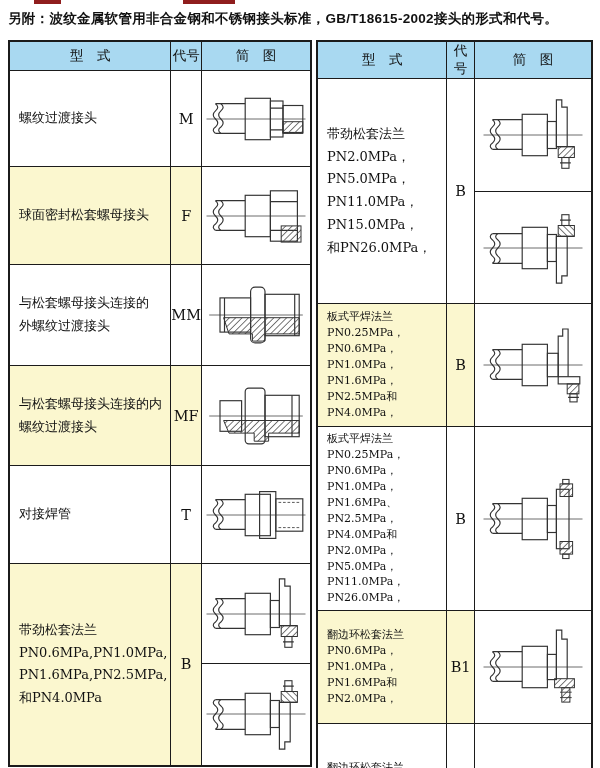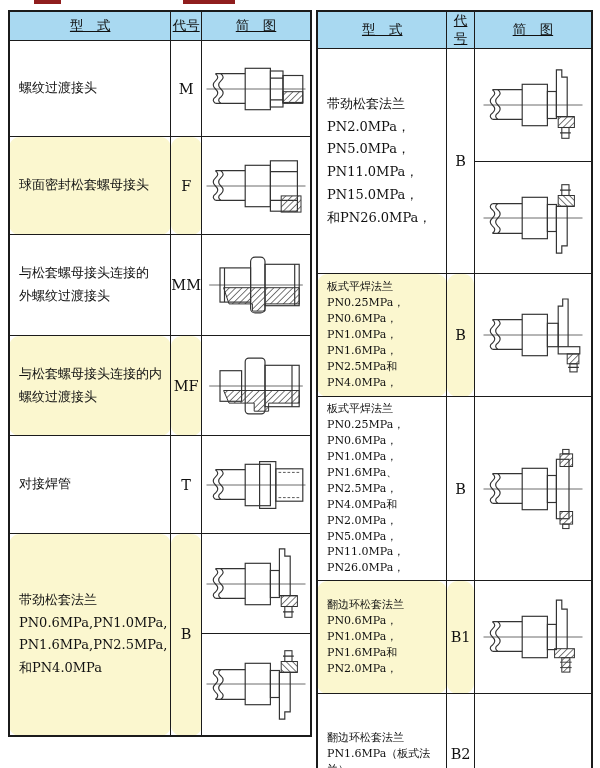--- a/index.html
+++ b/index.html
@@ -20,33 +20,32 @@
   .doc-title{
     font-size:13.5px;font-weight:bold;line-height:17px;margin:0 0 13px 0;
     letter-spacing:0.3px;font-family:"Liberation Sans",sans-serif;
   }
   .tables{display:flex;gap:4px;align-items:flex-start;}
   table{border-collapse:collapse;border:2.4px solid var(--border);table-layout:fixed;background:#fff;}
   td,th{border:1.6px solid var(--border);padding:0;overflow:hidden;}
   th{
     background:var(--blue);font-weight:normal;font-size:13.5px;height:28px;
     font-family:"DejaVu Serif","Liberation Serif",serif;
-    text-decoration:underline;
   }
   .type-cell{
     font-family:"DejaVu Serif","Liberation Serif",serif;font-size:13px;line-height:1.75;
     padding:4px 3px 4px 9px;white-space:pre-line;vertical-align:middle;text-align:left;
   }
   .dense{font-size:11px;line-height:1.45;}
   .code-cell{
     font-family:"DejaVu Serif","Liberation Serif",serif;font-size:14.5px;
     text-align:center;vertical-align:middle;
   }
   .diag-cell{text-align:center;vertical-align:middle;background:#fff;}
-  .hl{background:var(--yellow);border-radius:11px;}
+  .hl{background:var(--yellow);}
   .diag{width:108px;height:84px;display:inline-block;vertical-align:middle;}
   
   .lt-r1{height:96px;}.lt-r2{height:98px;}.lt-r3{height:101px;}
   .lt-r4{height:100px;padding-left:20px;}.lt-r5{height:98px;}.lt-r6a{height:100px;}.lt-r6b{height:102px;}
   
   .rt-r1a{height:113px;}.rt-r1b{height:112px;}.rt-r2{height:123px;}
   .rt-r3{height:114px;}.rt-r4{height:113px;margin-left:39px;}.rt-r5{height:120px;}
   .hidden-defs{position:absolute;width:0;height:0;overflow:hidden;}
 </style>
 </head>
@@ -189,20 +188,21 @@
       <rect x="84" y="66" width="18" height="20" fill="url(#hatch)" stroke="#333" stroke-width="1.1"></rect>
       <rect x="88" y="71" width="9" height="10" fill="#ffffff" stroke="#333" stroke-width="1"></rect>
     </symbol>
   </defs>
 </svg>
 
 <div class="page">
   <div class="remnant r1"></div>
   <div class="remnant r2"></div>
 
+  <div class="doc-title">另附：波纹金属软管用非合金钢和不锈钢接头标准，GB/T18615-2002接头的形式和代号。</div>
 
   <div class="tables">
 
     <table>
       <colgroup>
           <col style="width:142px">
           <col style="width:31px">
           <col style="width:114px">
         </colgroup>
       <tbody>

